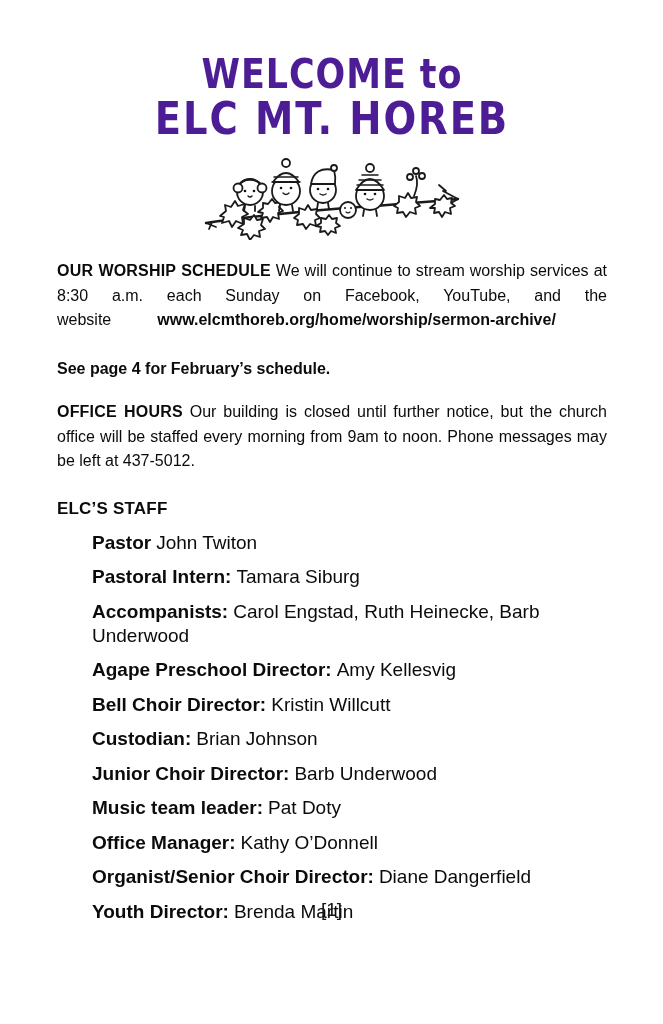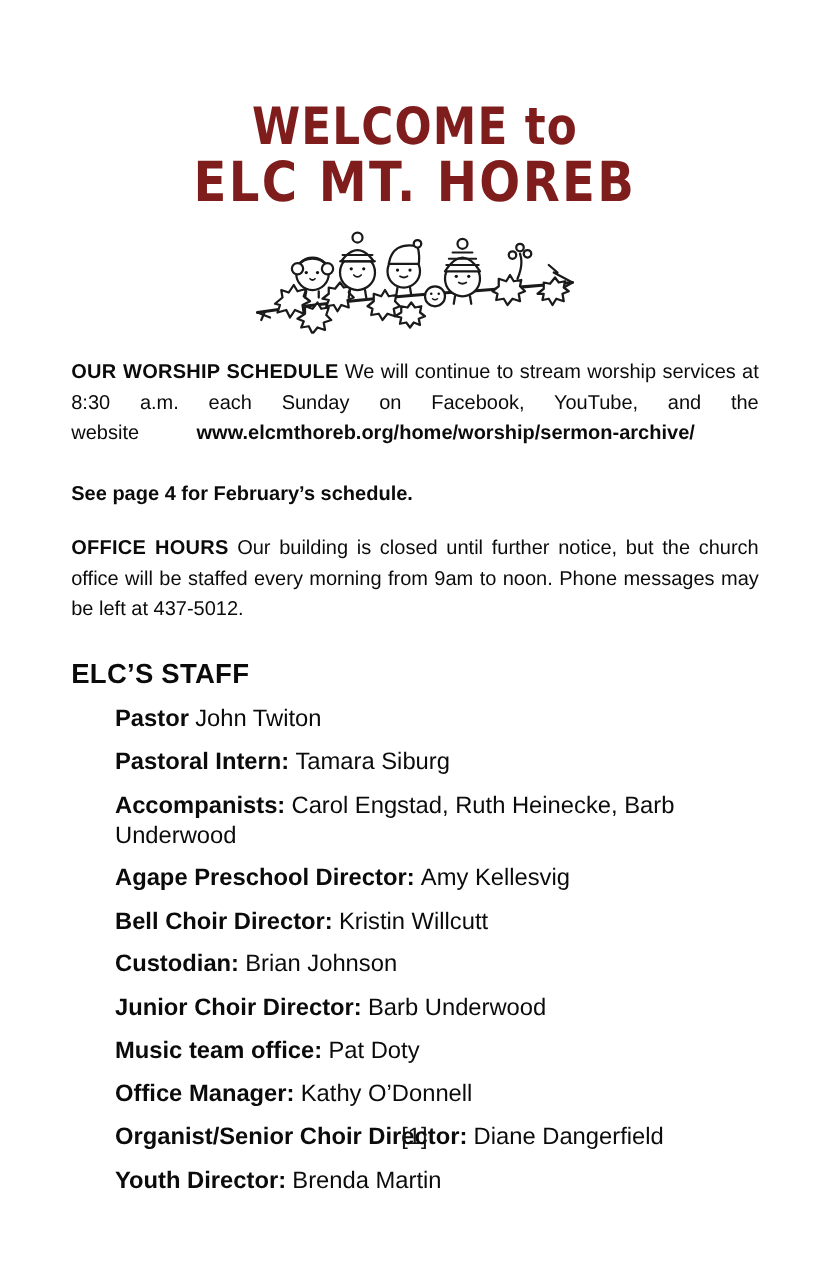--- a/index.html
+++ b/index.html
@@ -14,25 +14,25 @@
     height: 1024px;
     margin: 0 auto;
     background: #ffffff;
     overflow: hidden;
   }
   .content {
     padding: 0 56px 0 57px;
   }
   
   .title-block {
-    margin-top: 79px;
+    margin-top: 52px;
     text-align: center;
     font-family: "DejaVu Sans", sans-serif;
     font-weight: 800;
-    color: #7f1d1d;
+    color: #4c1d95;
   }
   .title-line1 {
     font-size: 38px;
     line-height: 44px;
     letter-spacing: 1px;
     transform: scale(0.92, 1.08);
   }
   .title-line2 {
     font-size: 41px;
     line-height: 46px;
@@ -61,21 +61,21 @@
     margin-left: 46px;
   }
   .tail-bold {
     display: block;
     font-weight: bold;
     margin-top: 24px;
   }
   
   .staff-heading {
     margin-top: 25px;
-    font-size: 22px;
+    font-size: 17px;
     font-weight: bold;
     letter-spacing: 0.2px;
   }
   .staff-list { margin-top: 12px; }
   .staff-row {
     margin-left: 35px;
     font-size: 19px;
     line-height: 24px;
     margin-bottom: 10.5px;
   }
@@ -175,21 +175,21 @@
     <div class="staff-heading">ELC’S STAFF</div>
 
     <div class="staff-list">
       <div class="staff-row"><span class="staff-role">Pastor</span><span class="staff-name">John Twiton</span></div>
       <div class="staff-row"><span class="staff-role">Pastoral Intern:</span><span class="staff-name">Tamara Siburg</span></div>
       <div class="staff-row"><span class="staff-role">Accompanists:</span><span class="staff-name">Carol Engstad, Ruth Heinecke, Barb Underwood</span></div>
       <div class="staff-row"><span class="staff-role">Agape Preschool Director:</span><span class="staff-name">Amy Kellesvig</span></div>
       <div class="staff-row"><span class="staff-role">Bell Choir Director:</span><span class="staff-name">Kristin Willcutt</span></div>
       <div class="staff-row"><span class="staff-role">Custodian:</span><span class="staff-name">Brian Johnson</span></div>
       <div class="staff-row"><span class="staff-role">Junior Choir Director:</span><span class="staff-name">Barb Underwood</span></div>
-      <div class="staff-row"><span class="staff-role">Music team office:</span><span class="staff-name">Pat Doty</span></div>
+      <div class="staff-row"><span class="staff-role">Music team leader:</span><span class="staff-name">Pat Doty</span></div>
       <div class="staff-row"><span class="staff-role">Office Manager:</span><span class="staff-name">Kathy O’Donnell</span></div>
       <div class="staff-row"><span class="staff-role">Organist/Senior Choir Director:</span><span class="staff-name">Diane Dangerfield</span></div>
       <div class="staff-row"><span class="staff-role">Youth Director:</span><span class="staff-name">Brenda Martin</span></div>
     </div>
 
   </div>
 
   <div class="page-number">[1]</div>
 </div>
 

